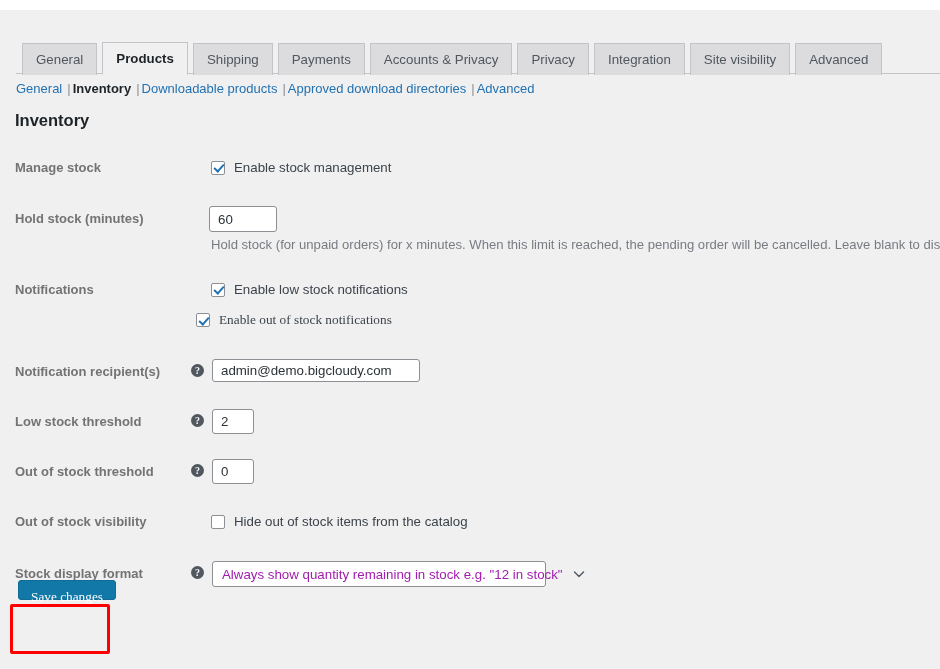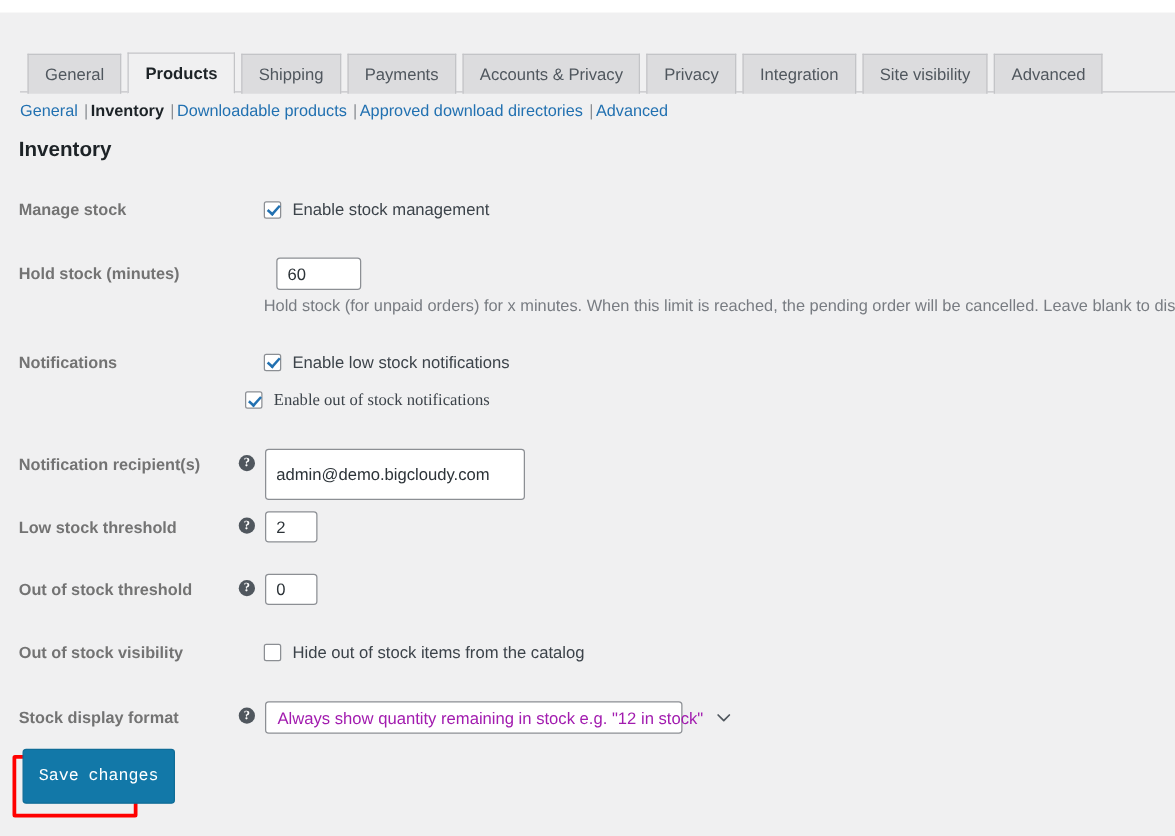--- a/index.html
+++ b/index.html
@@ -222,30 +222,30 @@
     top: 604px;
     width: 100px;
     height: 50px;
     border: 3px solid #ff0000;
     box-sizing: border-box;
     border-radius: 2px;
   }
   .save-btn {
     position: absolute;
     left: 18px;
-    top: 599px;
-    height: 44px;
+    top: 580px;
+    height: 20px;
     line-height: 32px;
     padding: 0 12px;
     background: #1278a8;
     color: #fff;
     font-size: 13.3px;
     border: 1px solid #0f6c97;
     border-radius: 3px;
-    font-family: Liberation Mono, monospace;
+    font-family: Liberation Serif, serif;
     cursor: pointer;
     box-sizing: border-box;
     white-space: nowrap;
   }
 </style>
 </head>
 <body>
 
 <div id="page">
 
@@ -270,36 +270,36 @@
 
   <div class="section-title">Inventory</div>
 
   <div class="row-label" style="top:160px;">Manage stock</div>
   <div class="cb-wrap" style="left:211px; top:160px;">
     <span class="cb checked"></span>
     <span class="cb-label">Enable stock management</span>
   </div>
 
   <div class="row-label" style="top:211px;">Hold stock (minutes)</div>
-  <input class="txt" style="left: 221px; top: 206px; width: 68px; height: 26px;" type="text" value="60">
+  <input class="txt" style="left: 209px; top: 206px; width: 68px; height: 26px;" type="text" value="60">
   <div class="desc" style="left:211px; top:237px;">Hold stock (for unpaid orders) for x minutes. When this limit is reached, the pending order will be cancelled. Leave blank to disable.</div>
 
   <div class="row-label" style="top:282px;">Notifications</div>
   <div class="cb-wrap" style="left:211px; top:282px;">
     <span class="cb checked"></span>
     <span class="cb-label">Enable low stock notifications</span>
   </div>
   <div class="cb-wrap" style="left:196px; top:312px;font-family:Liberation Serif, serif;">
     <span class="cb checked"></span>
     <span class="cb-label">Enable out of stock notifications</span>
   </div>
 
   <div class="row-label" style="top:364px;">Notification recipient(s)</div>
   <div class="help" style="left:191px; top:364px;">?</div>
-  <input class="txt" style="left: 212px; top: 359px; width: 208px; height: 41px;" type="text" value="admin@demo.bigcloudy.com">
+  <input class="txt" style="left: 212px; top: 359px; width: 208px; height: 23px;" type="text" value="admin@demo.bigcloudy.com">
 
   <div class="row-label" style="top:414px;">Low stock threshold</div>
   <div class="help" style="left:191px; top:414px;">?</div>
   <input class="txt" style="left: 212px; top: 409px; width: 42px; height: 25px;" type="text" value="2">
 
   <div class="row-label" style="top:464px;">Out of stock threshold</div>
   <div class="help" style="left:191px; top:464px;">?</div>
   <input class="txt" style="left: 212px; top: 459px; width: 42px; height: 25px;" type="text" value="0">
 
   <div class="row-label" style="top:514px;">Out of stock visibility</div>

